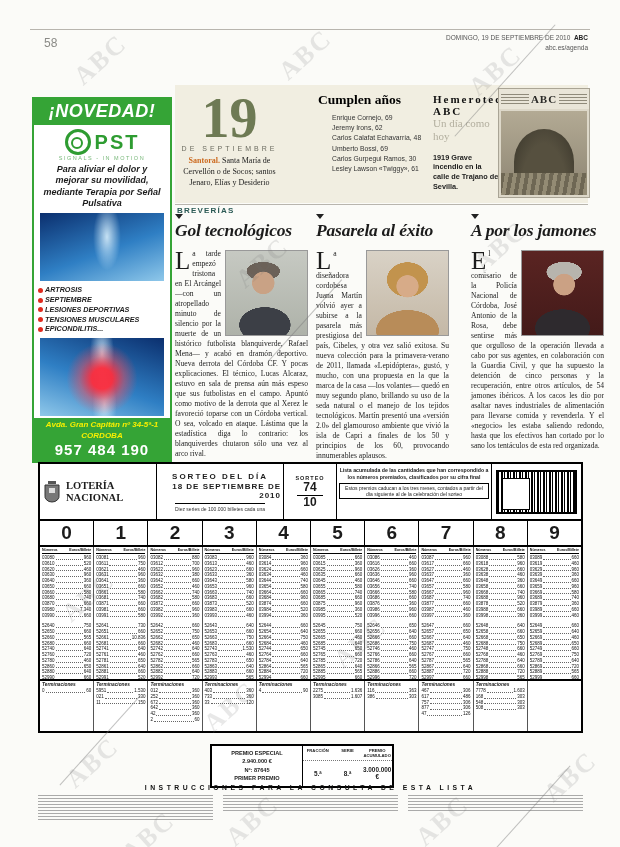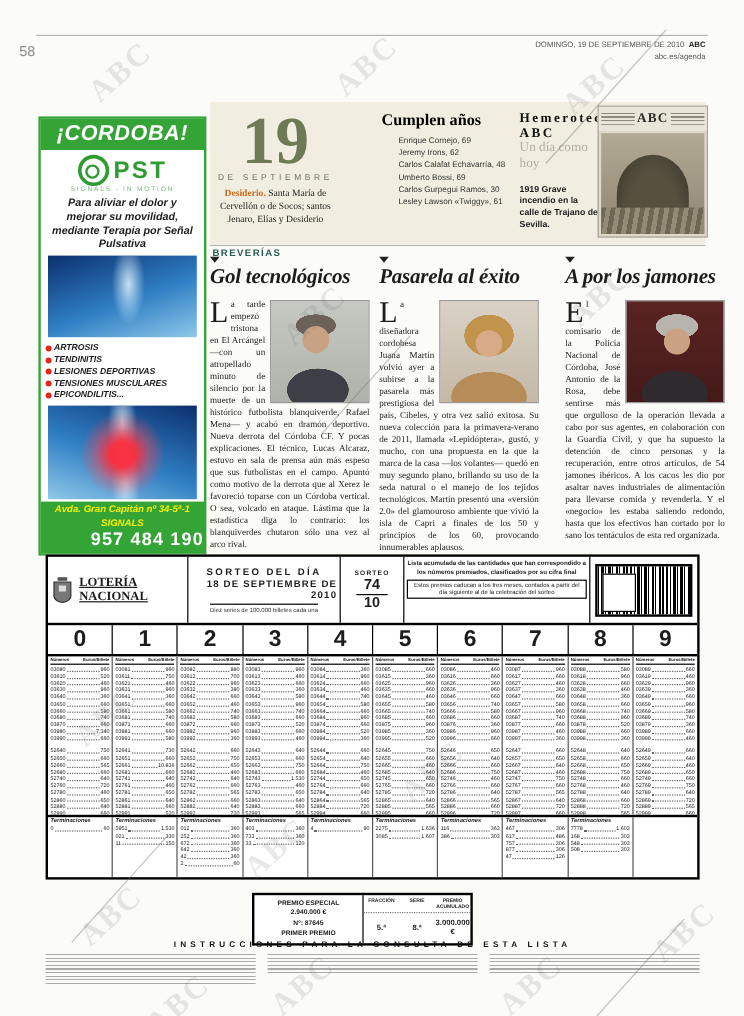--- a/index.html
+++ b/index.html
@@ -33,21 +33,21 @@
   .xray.knee{height:96px;background:
       radial-gradient(circle at 50% 52%,rgba(255,45,60,.95) 0 14%,rgba(255,70,80,.45) 30%,rgba(255,70,80,0) 48%),
       radial-gradient(ellipse 14% 60% at 50% 20%,rgba(225,245,255,.8),rgba(225,245,255,0) 70%),
       radial-gradient(ellipse 14% 60% at 52% 85%,rgba(225,245,255,.7),rgba(225,245,255,0) 70%),
       linear-gradient(200deg,#0b2f6e,#2f7fc4 55%,#8fc8ea);}
   .ad-bullets{padding:2px 4px;}
   .ad-bullet{font:italic bold 7.2px "Liberation Sans",sans-serif;line-height:1.35;display:flex;align-items:center;gap:2px;}
   .dot{width:5px;height:5px;border-radius:50%;background:#e02a1e;flex:0 0 auto;}
   .ad-footer{margin-top:auto;background:#35a436;text-align:center;padding:2px 0 3px;}
   .ad-addr{font:italic bold 8px "Liberation Sans",sans-serif;color:#f8ef00;line-height:1.3;}
-  .ad-phone{font:bold 15px "Liberation Sans",sans-serif;color:#fff;letter-spacing:1px;text-align:right;}
+  .ad-phone{font:bold 15px "Liberation Sans",sans-serif;color:#fff;letter-spacing:1px;}
   
   .panel{position:absolute;left:175px;top:85px;width:413px;height:118px;background:#f1eee1;}
   .bigday{font:bold 56px "Liberation Serif",serif;color:#6e7a54;line-height:.95;text-align:center;}
   .month{font:7px "Liberation Sans",sans-serif;color:#6b6b60;letter-spacing:3px;text-align:center;}
   .santoral{font:8px "Liberation Serif",serif;text-align:center;line-height:1.35;padding:4px 6px 0;}
   .santoral b{color:#cc6a1f;}
   .bd-title{font:bold 13.5px "Liberation Serif",serif;color:#000000;}
   .bd-list{margin-top:5px;padding-left:14px;}
   .bd-item{font:6.8px "Liberation Sans",sans-serif;color:#333;line-height:1.5;}
   .hm-title{font:bold 11px "Liberation Serif",serif;letter-spacing:2px;color:#111;line-height:1.1;}
@@ -87,21 +87,21 @@
       radial-gradient(ellipse 48% 32% at 50% 92%,#2e2a2e 0 70%,rgba(0,0,0,0) 71%),
       linear-gradient(#5a2422,#431a19);}
   .dropcap{float:left;font-size:25px;line-height:21px;padding:1px 2px 0 0;}
   
   .lottery{position:absolute;left:38px;top:462px;width:545px;font-family:"Liberation Sans",sans-serif;}
   .lot-frame{border:2px solid #000;background:#fff;}
   .lot-head{display:flex;height:55px;border-bottom:2px solid #000;}
   .lh-cell{border-right:1.5px solid #000;display:flex;flex-direction:column;align-items:center;justify-content:center;padding:1px 2px;}
   .lh-brand{width:112px;flex-direction:row;gap:4px;}
   .crest svg{display:block;}
-  .lh-brand-name{font:bold 10.5px "Liberation Serif",serif;line-height:1.1;text-decoration:underline;}
+  .lh-brand-name{font:bold 10.5px "Liberation Serif",serif;line-height:1.1;}
   .lh-draw{width:122px;}
   .lh-draw-t{font:bold 8px "Liberation Sans",sans-serif;letter-spacing:2px;}
   .lh-draw-d{font:bold 8px "Liberation Sans",sans-serif;letter-spacing:1px;margin-top:1px;text-align:right;}
   .lh-draw-n{font:5px "Liberation Sans",sans-serif;color:#333;border-top:1px solid #000;margin-top:3px;padding-top:2px;}
   .lh-sorteo{width:48px;}
   .lh-sorteo-l{font:bold 5.5px "Liberation Sans",sans-serif;letter-spacing:1px;}
   .fraction{font:bold 12px "Liberation Sans",sans-serif;text-align:center;line-height:1.05;}
   .fraction .top{border-bottom:1.5px solid #000;padding:0 6px 1px;}
   .lh-note{width:150px;justify-content:flex-start;padding-top:3px;}
   .lh-note-main{font:bold 5.2px "Liberation Sans",sans-serif;text-align:center;line-height:1.3;}
@@ -143,71 +143,71 @@
   .instr-col{flex:1;}
   .tiny-lines{height:26px;background:repeating-linear-gradient(180deg,#8f8f8f 0 1px,transparent 1px 3px);opacity:.75;margin-bottom:3px;}
   .tiny-lines.short{height:16px;}
 </style>
 </head>
 <body>
 
 <div class="page">
 
   <div class="hairline" style="left:30px;top:29px;width:560px;"></div>
-  <div class="abs pagenum" style="left:16px;top:36px;">58</div>
+  <div class="abs pagenum" style="left:44px;top:36px;">58</div>
   <div class="abs hdr-right" style="right:32px;top:33px;">
     <div><span>DOMINGO, 19 DE SEPTIEMBRE DE 2010</span>&nbsp;&nbsp;<b>ABC</b></div>
     <div>abc.es/agenda</div>
   </div>
 
   <div class="ad">
-    <div class="ad-banner">¡CORDOBA!</div>
+    <div class="ad-banner">¡NOVEDAD!</div>
     <div class="ad-logo">
       <span class="pst-ring"></span>
       <span class="pst-text">PST</span>
     </div>
     <div class="ad-logo-sub">SIGNALS - IN MOTION</div>
     <div class="ad-tag">Para aliviar el dolor y mejorar su movilidad, mediante Terapia por Señal Pulsativa</div>
     <div class="xray"></div>
     <div class="ad-bullets">
         <div class="ad-bullet">
           <div class="dot"></div>
           <span>ARTROSIS</span>
         </div>
         <div class="ad-bullet">
           <div class="dot"></div>
-          <span>TENDINITIS</span>
+          <span>SEPTIEMBRE</span>
         </div>
         <div class="ad-bullet">
           <div class="dot"></div>
           <span>LESIONES DEPORTIVAS</span>
         </div>
         <div class="ad-bullet">
           <div class="dot"></div>
           <span>TENSIONES MUSCULARES</span>
         </div>
         <div class="ad-bullet">
           <div class="dot"></div>
           <span>EPICONDILITIS...</span>
         </div>
       </div>
     <div class="xray knee"></div>
     <div class="ad-footer">
       <div class="ad-addr">Avda. Gran Capitán nº 34-5ª-1</div>
-      <div class="ad-addr">SIGNALS</div>
+      <div class="ad-addr">CORDOBA</div>
       <div class="ad-phone">957 484 190</div>
     </div>
   </div>
 
   <div class="panel"></div>
   <div class="abs" style="left:167px;top:92px;width:125px;">
     <div class="bigday">19</div>
     <div class="month">DE SEPTIEMBRE</div>
     <div class="santoral">
-      <b>Desiderio.</b>
+      <b>Santoral.</b>
       <span>Santa María de Cervellón o de Socos; santos Jenaro, Elías y Desiderio</span>
     </div>
   </div>
   <div class="abs" style="left:318px;top:92px;width:108px;">
     <div class="bd-title">Cumplen años</div>
     <div class="bd-list">
         <div class="bd-item">Enrique Cornejo, 69</div>
         <div class="bd-item">Jeremy Irons, 62</div>
         <div class="bd-item">Carlos Calafat Echavarría, 48</div>
         <div class="bd-item">Umberto Bossi, 69</div>

